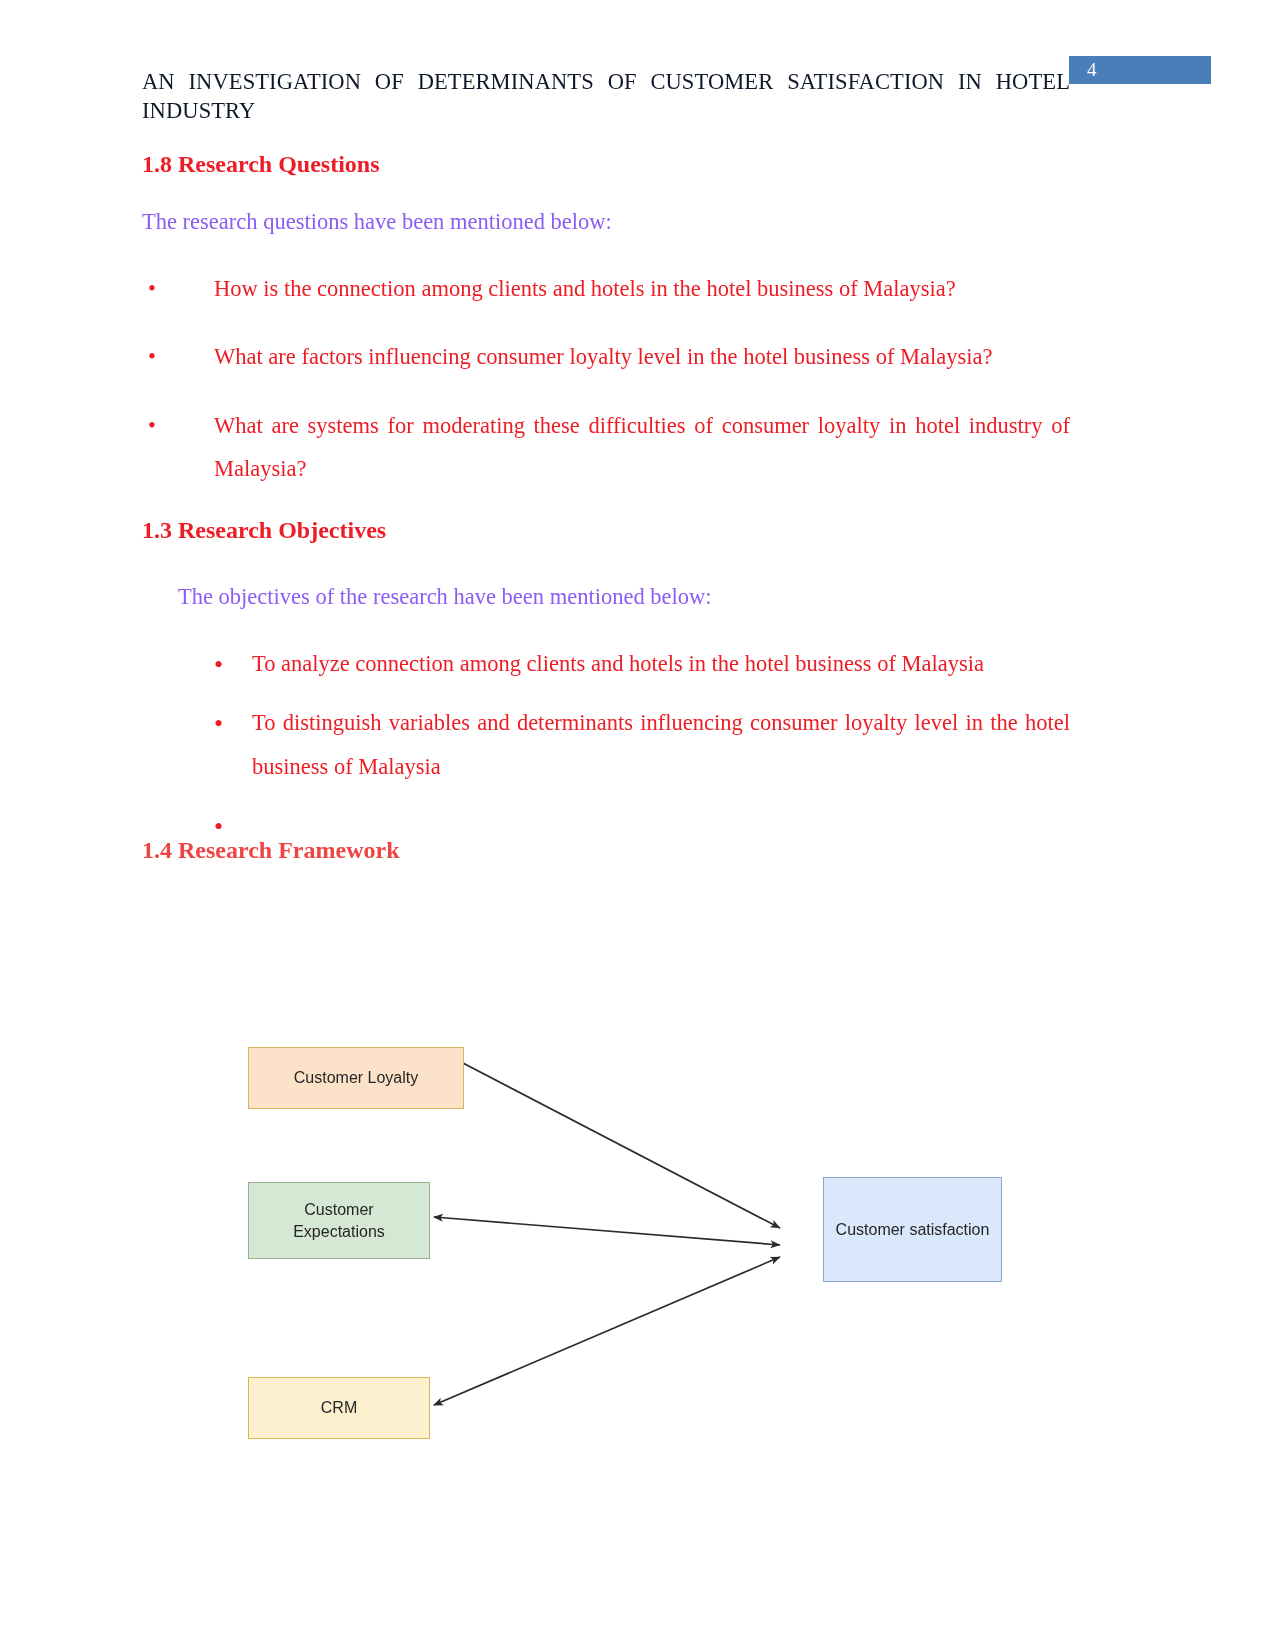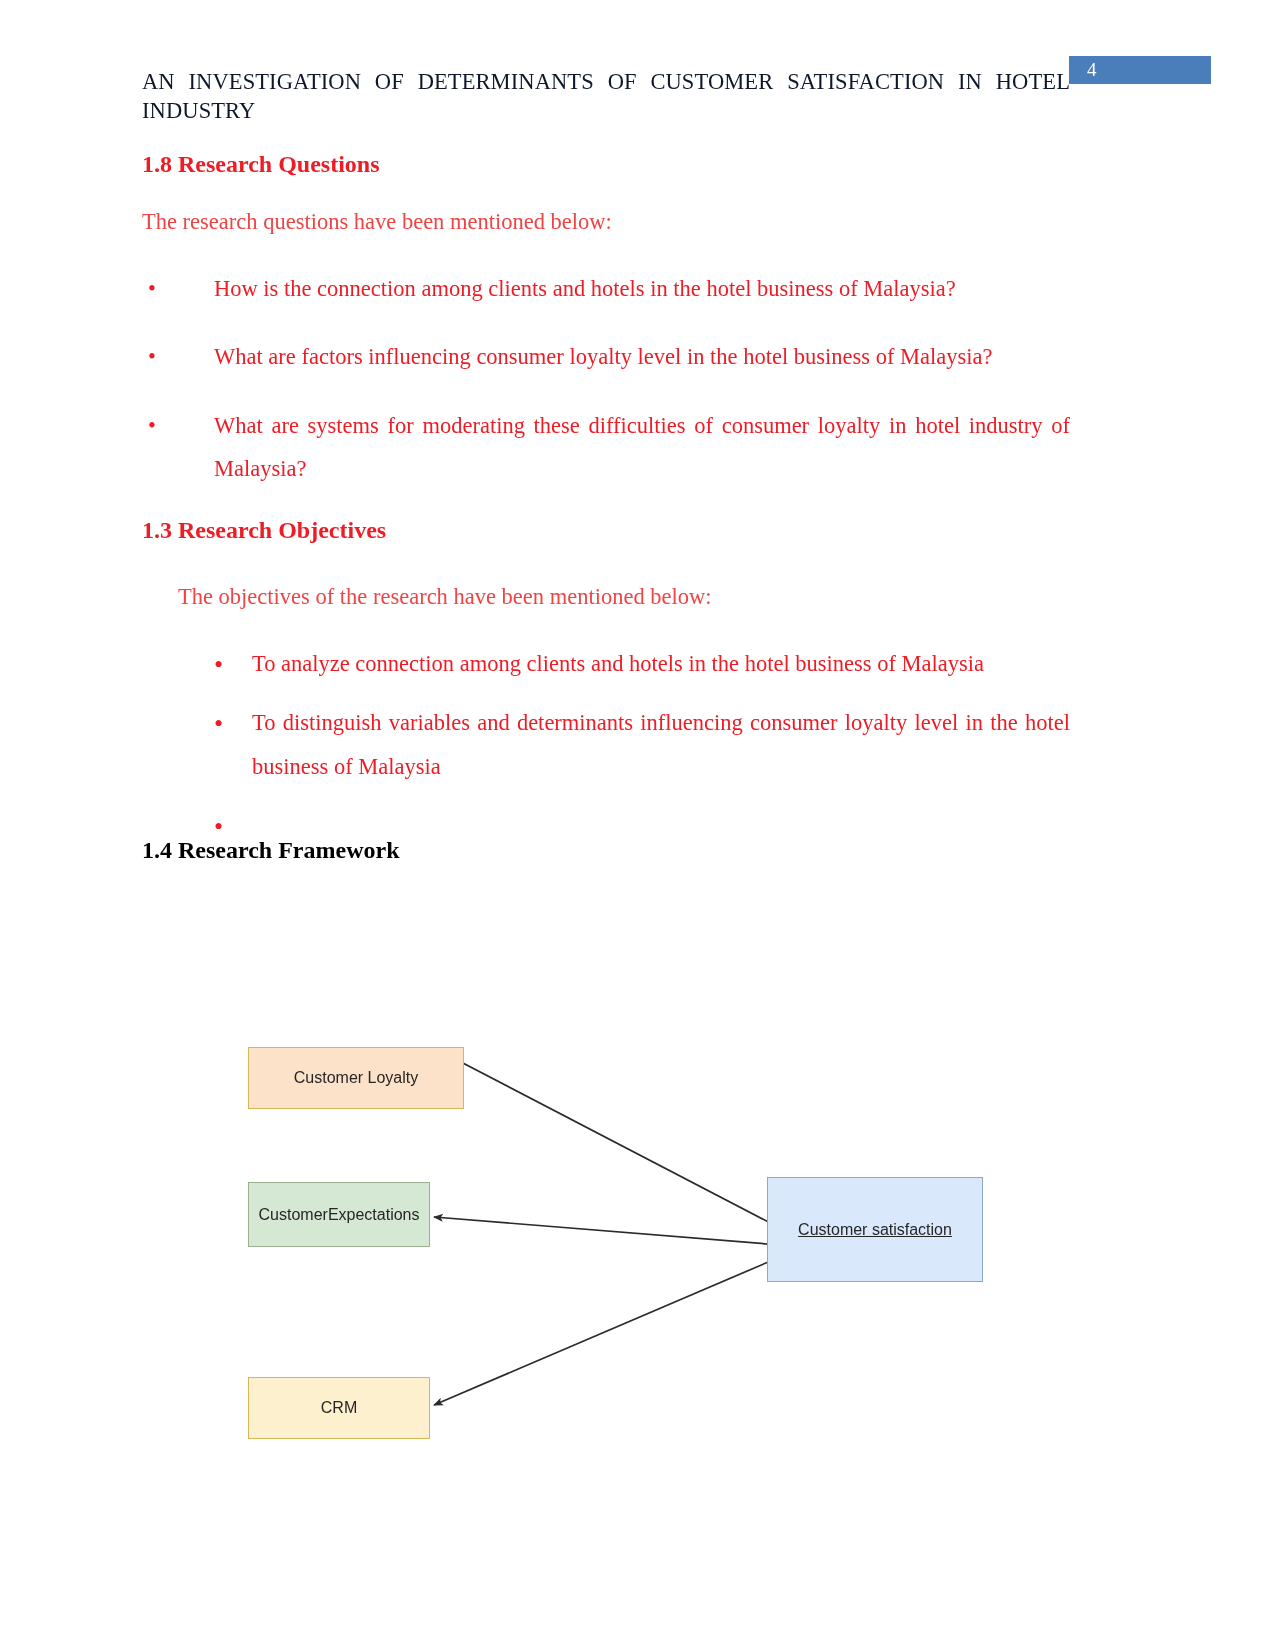--- a/index.html
+++ b/index.html
@@ -51,25 +51,25 @@
   }
 
   .h2 {
     font-weight: bold;
     font-size: 24px;
     color: #ee1c25;
     margin-top: 24px;
     line-height: 1.3;
   }
   .h2.black {
-    color: #000000;
+    color: #ef4444;
   }
 
   .para {
-    color: #ef4444;
+    color: #8b5cf6;
     font-size: 22.5px;
     line-height: 1.35;
     margin-top: 27px;
   }
   .para.indent {
     margin-left: 36px;
     margin-top: 36px;
   }
 
   
@@ -215,26 +215,26 @@
 
     <line x1="292" y1="232" x2="638" y2="260" stroke="#2b2b2b" stroke-width="1.7" marker-start="url(#ahs)" marker-end="url(#ah)"></line>
 
     <line x1="292" y1="420" x2="638" y2="272" stroke="#2b2b2b" stroke-width="1.7" marker-start="url(#ahs)" marker-end="url(#ah)"></line>
   </svg>
 
   <div class="fw-box" style="left:106px; top:62px; width:216px; height:62px; background:#fbe2c8; border:1.5px solid #d6b656;">
     <span>Customer Loyalty</span>
   </div>
 
-  <div class="fw-box" style="left:106px; top:197px; width:182px; height:65px; background:#d5e8d4; border:1.5px solid #9bb08e; flex-direction:row;">
+  <div class="fw-box" style="left:106px; top:197px; width:182px; height:77px; background:#d5e8d4; border:1.5px solid #9bb08e; flex-direction:column;">
     <span>Customer</span>
     <span>Expectations</span>
   </div>
 
   <div class="fw-box" style="left:106px; top:380px; width:182px; height:62px; background:#fdf0cf; border:1.5px solid #d6b656;margin-top:12px;">
     <span>CRM</span>
   </div>
 
-  <div class="fw-box" style="left:625px; top:192px; width:216px; height:105px; background:#dae8fc; border:1.5px solid #8fa8c8;text-decoration:underline;">
+  <div class="fw-box" style="left:681px; top:192px; width:179px; height:105px; background:#dae8fc; border:1.5px solid #8fa8c8;">
     <span>Customer satisfaction</span>
   </div>
 
 </div>
 
 </body></html>

